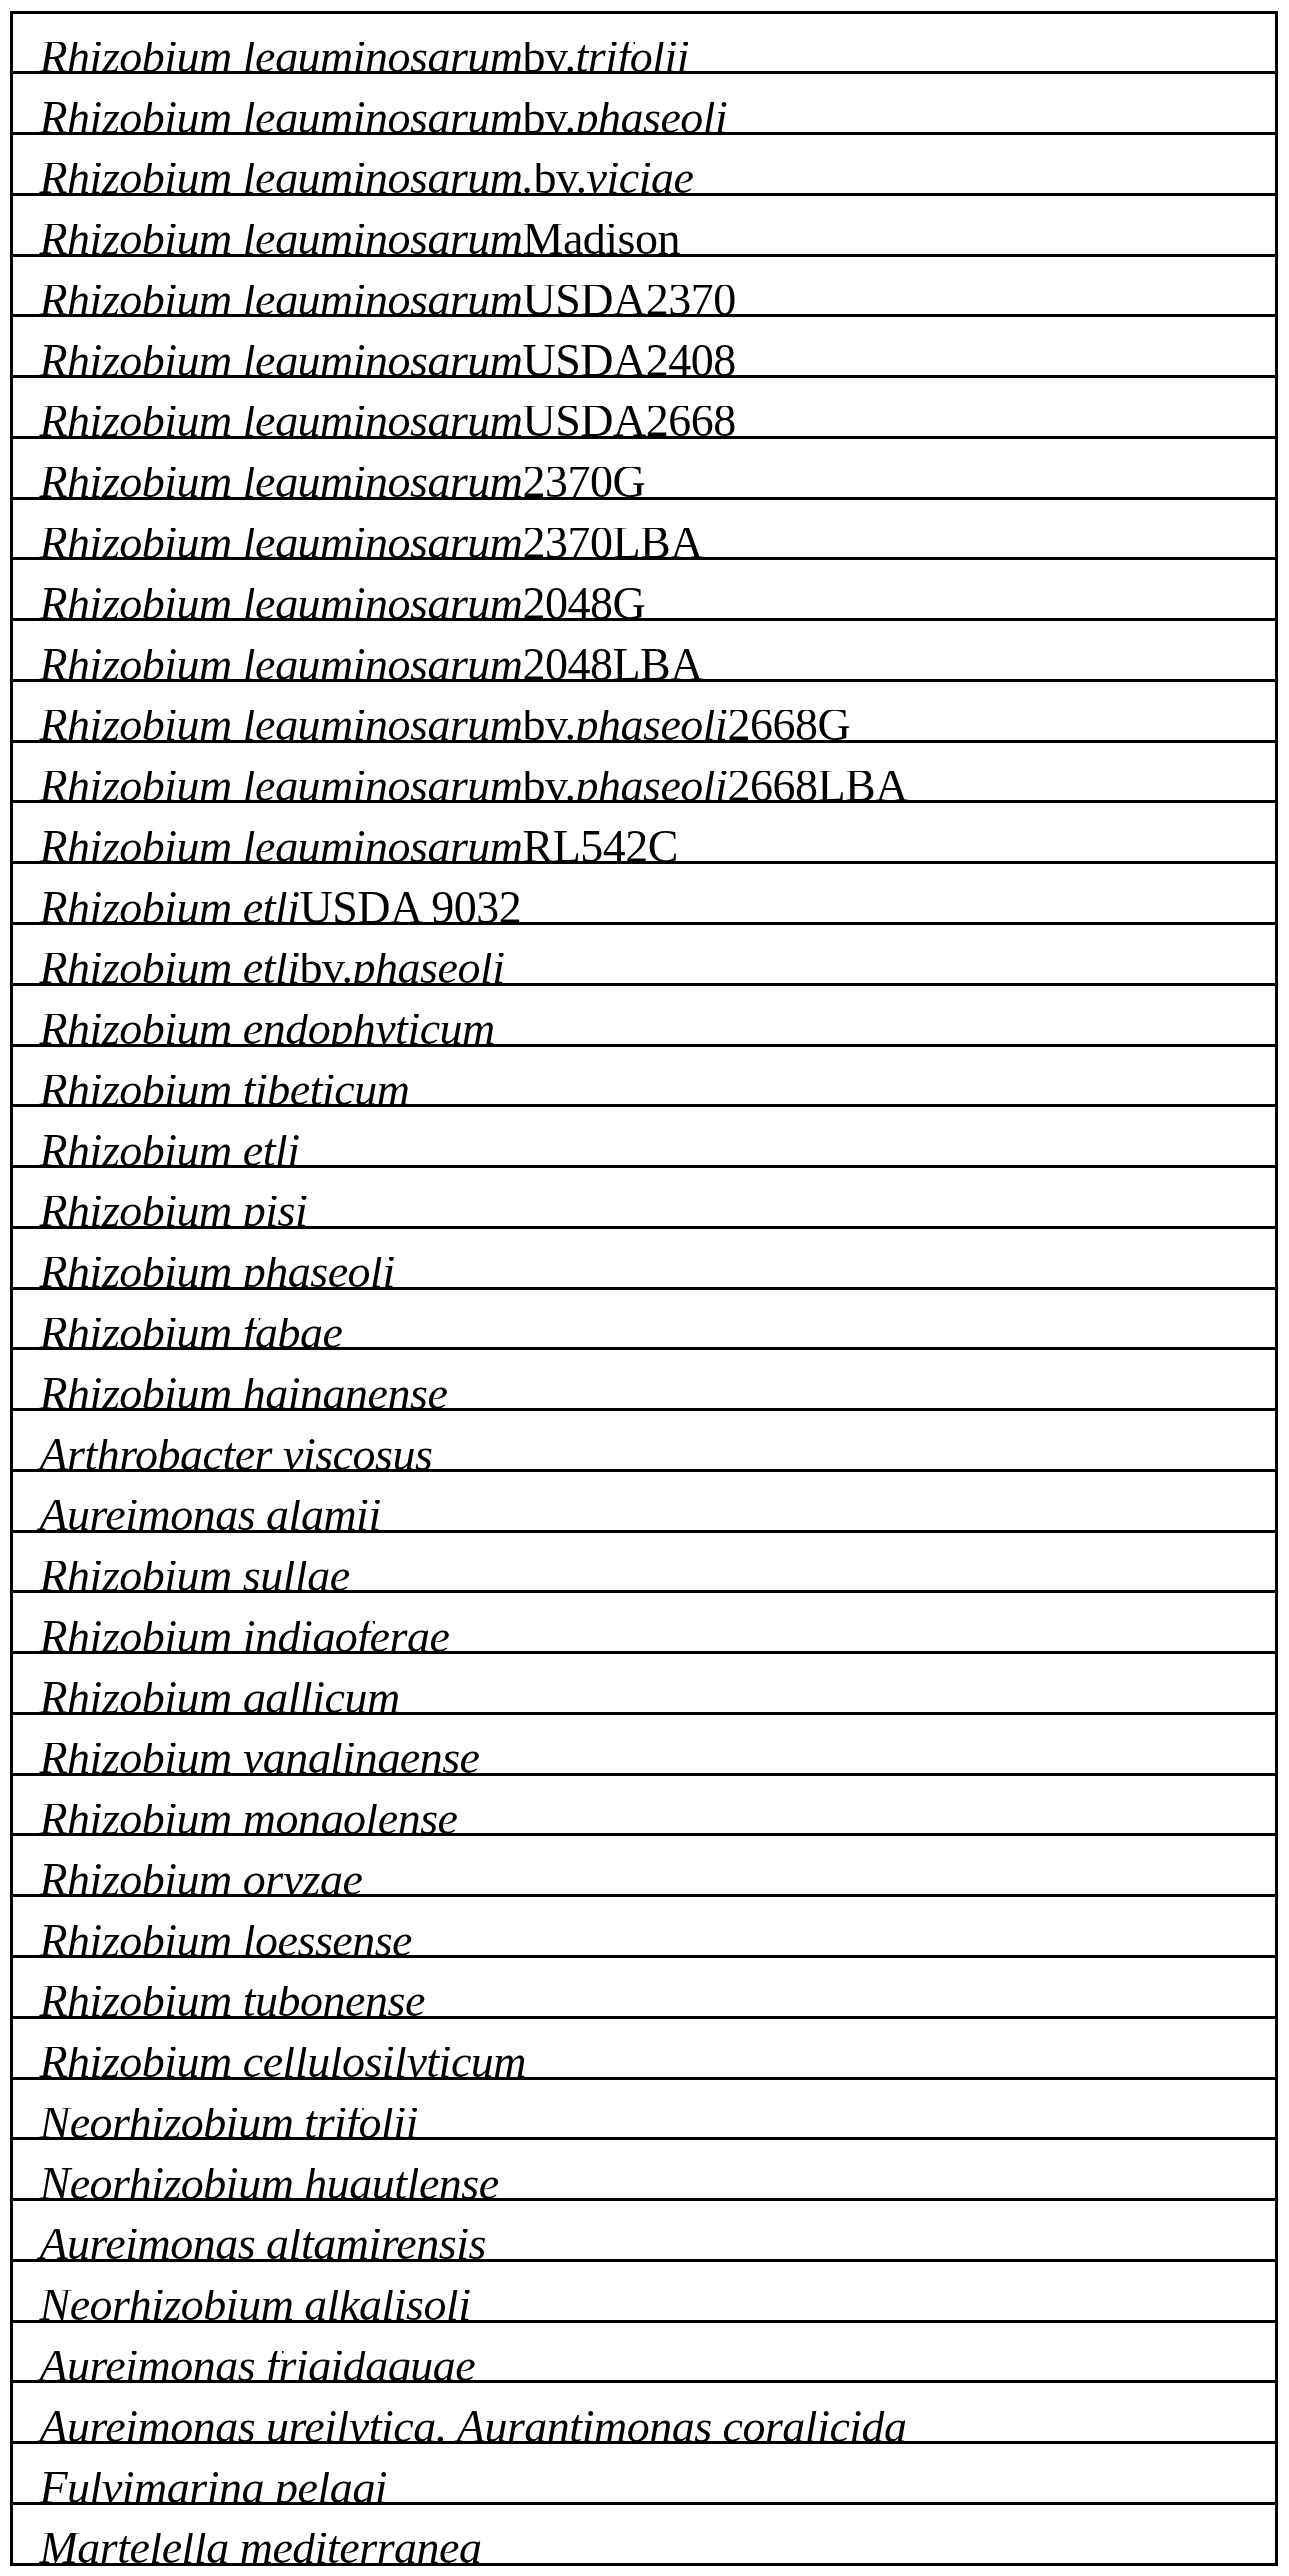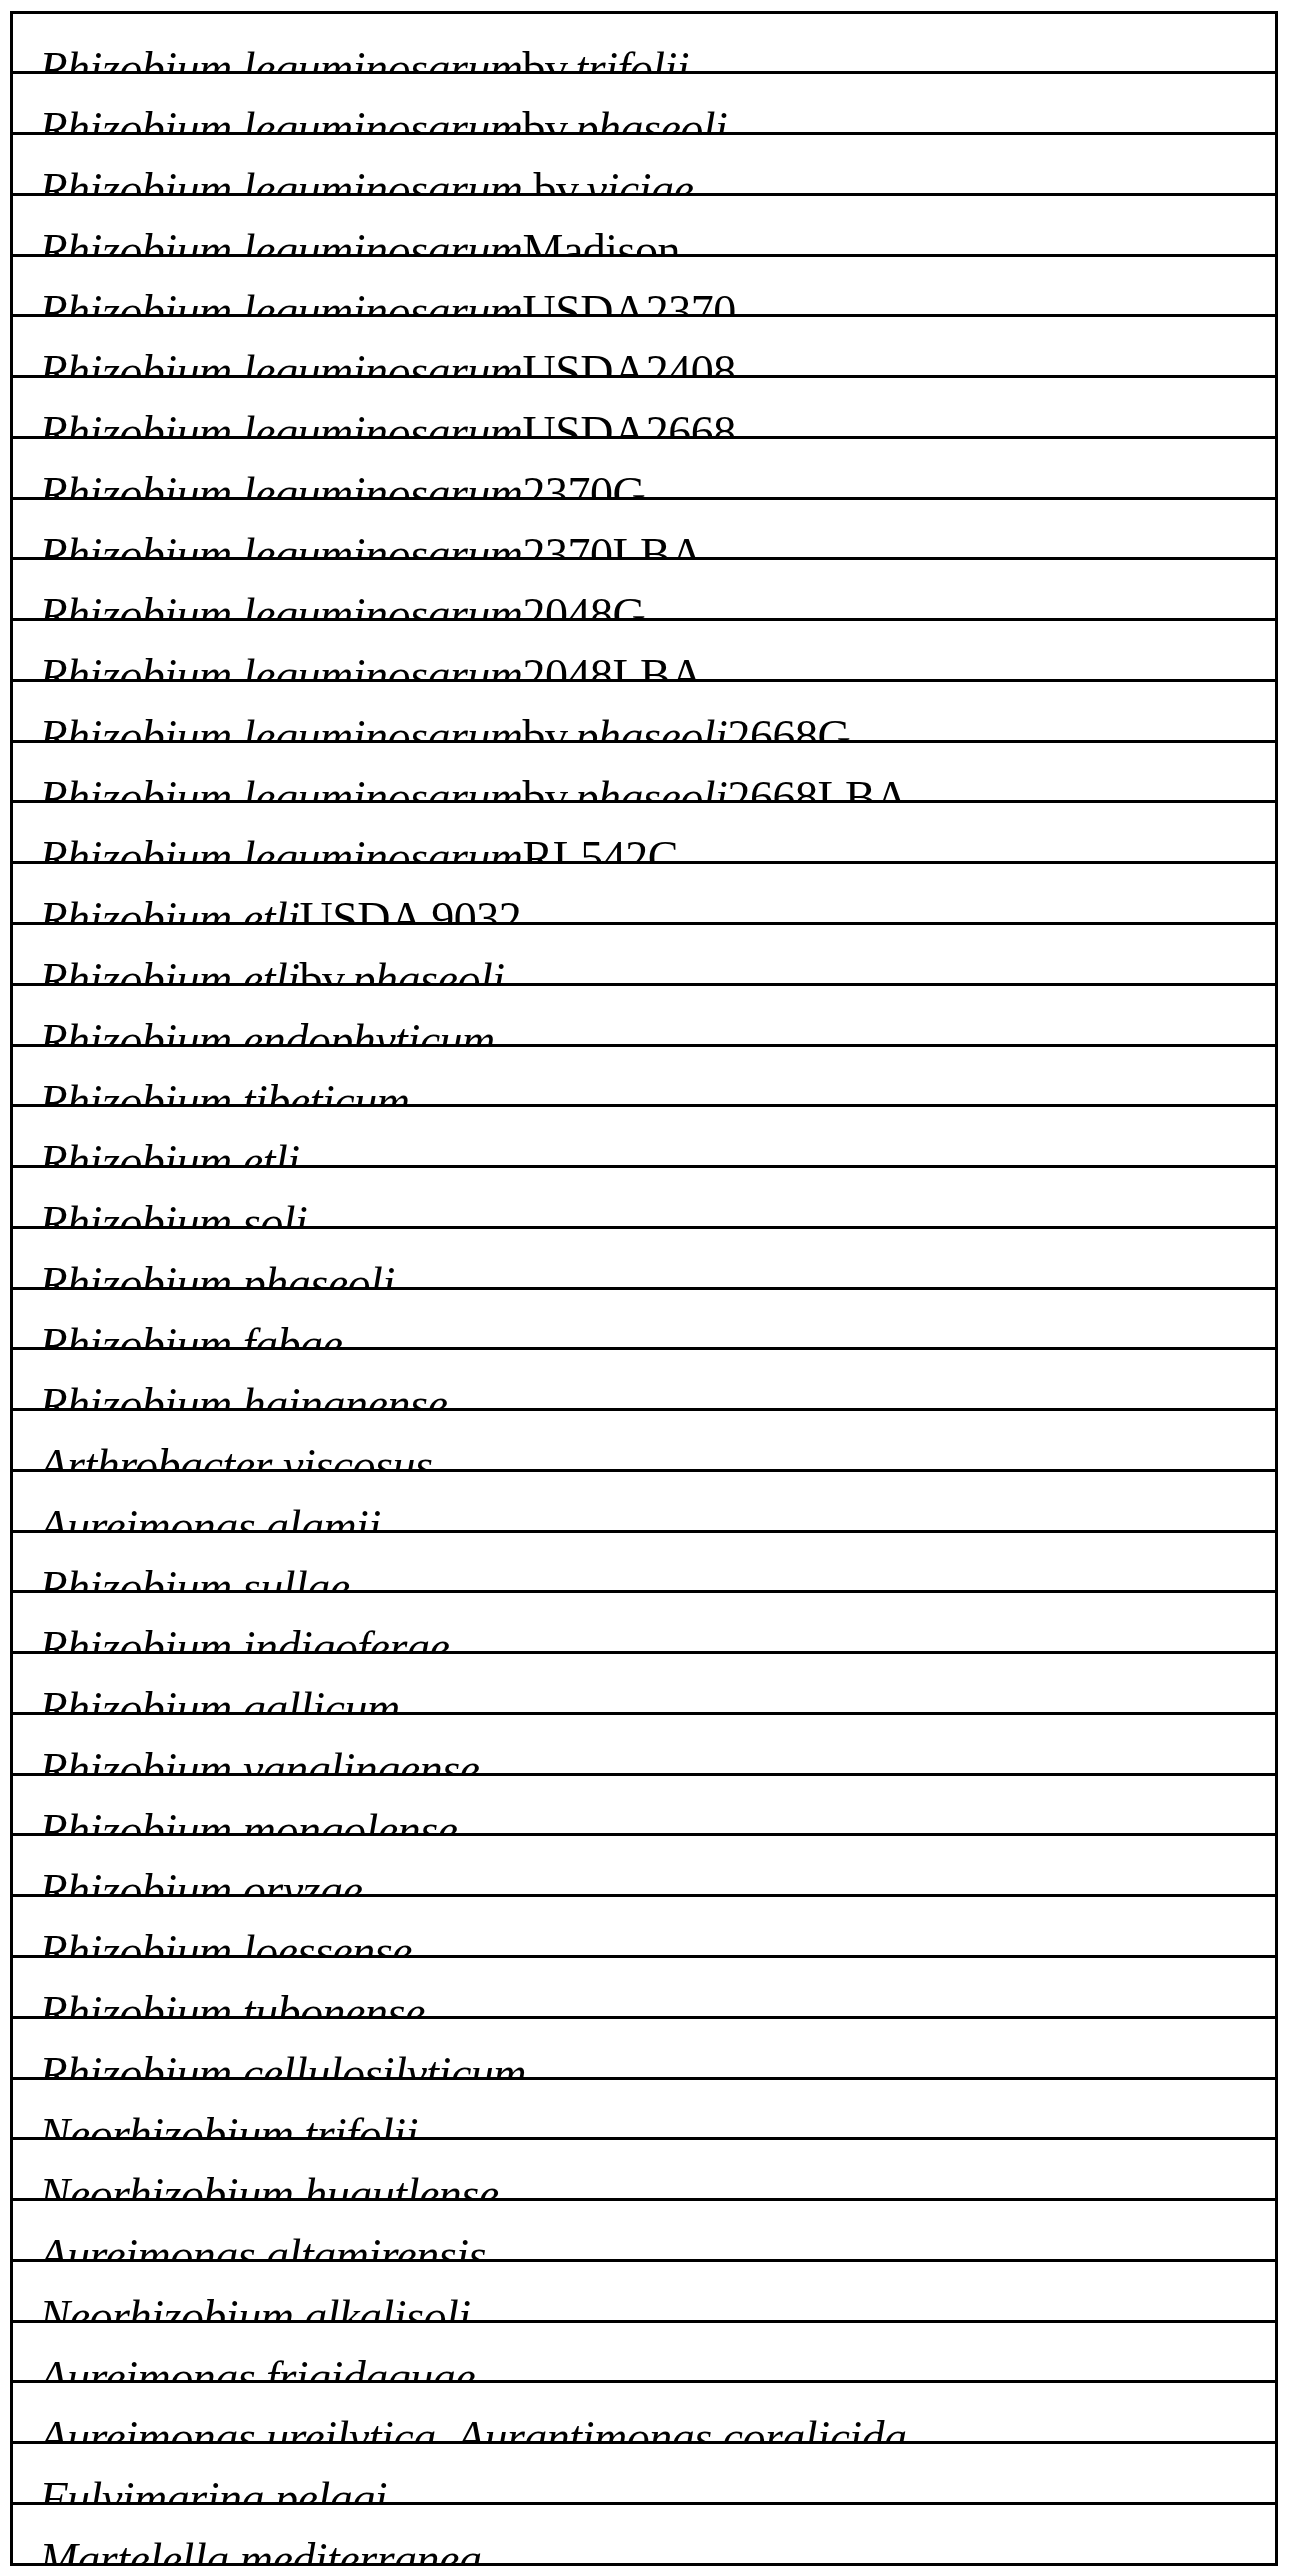--- a/index.html
+++ b/index.html
@@ -23,21 +23,21 @@
     box-sizing: border-box;
     display: flex;
     flex-direction: column;
     background: #ffffff;
   }
   .species-row {
     flex: 1 1 auto;
     border-bottom: 3.8px solid #000000;
     box-sizing: border-box;
     display: flex;
-    align-items: flex-start;
+    align-items: center;
     padding-left: 27px;
     overflow: hidden;
     white-space: nowrap;
     margin-top: 28px;
   }
   .species-row:last-child {
     border-bottom: none;
   }
   .seg {
     font-size: 46px;
@@ -130,21 +130,21 @@
     <div class="species-row">
       <span class="seg italic">Rhizobium endophyticum</span>
     </div>
     <div class="species-row">
       <span class="seg italic">Rhizobium tibeticum</span>
     </div>
     <div class="species-row">
       <span class="seg italic">Rhizobium etli</span>
     </div>
     <div class="species-row">
-      <span class="seg italic">Rhizobium soli</span>
+      <span class="seg italic">Rhizobium pisi</span>
     </div>
     <div class="species-row">
       <span class="seg italic">Rhizobium phaseoli</span>
     </div>
     <div class="species-row">
       <span class="seg italic">Rhizobium fabae</span>
     </div>
     <div class="species-row">
       <span class="seg italic">Rhizobium hainanense</span>
     </div>

